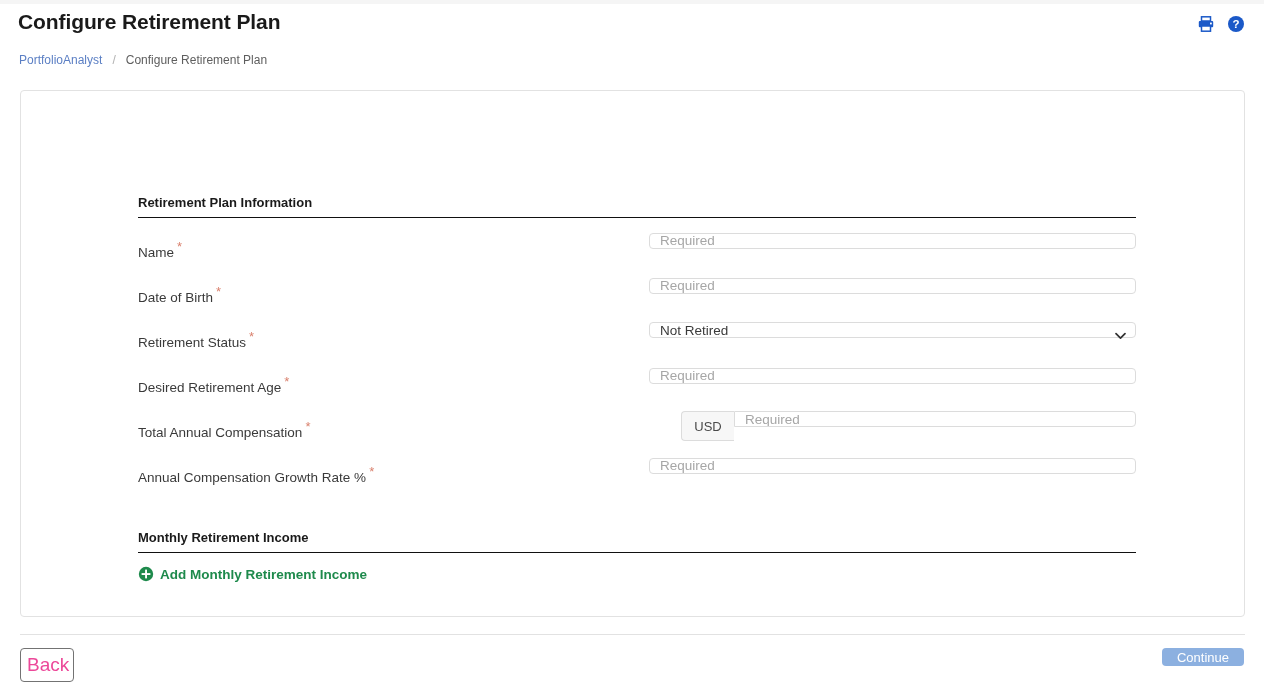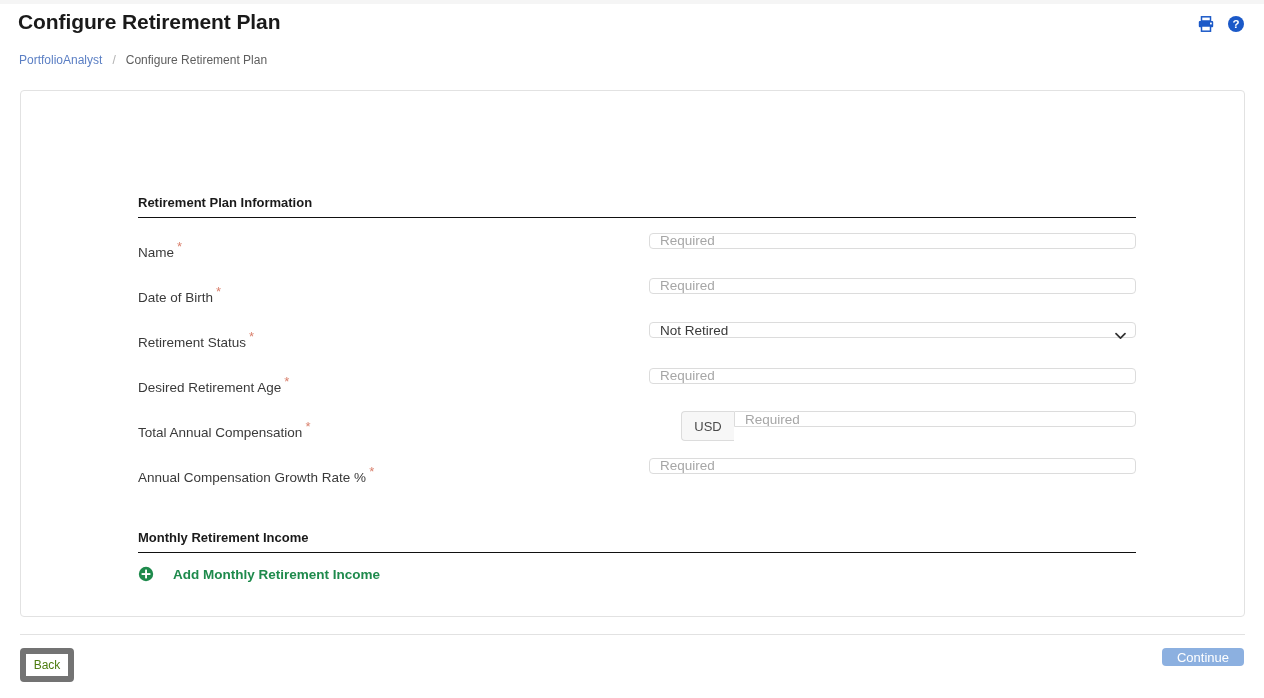--- a/index.html
+++ b/index.html
@@ -221,21 +221,21 @@
     width: 434px;
   }
 
   
   .add-link {
     position: absolute;
     left: 117px;
     top: 475px;
     display: flex;
     align-items: center;
-    gap: 19px;
+    gap: 6px;
     cursor: pointer;
     text-decoration: none;
     text-align: right;
   }
   .plus-icon {
     width: 16px;
     height: 16px;
     line-height: 0;
   }
   .add-link-text {
@@ -252,24 +252,24 @@
     width: 1225px;
     border-bottom: 1px solid #e2e2e2;
   }
   .btn-back {
     position: absolute;
     left: 20px;
     top: 648px;
     width: 54px;
     height: 34px;
     background: #ffffff;
-    border: 6px solid #737373;
+    border: 1px solid #737373;
     border-radius: 4px;
-    font-size: 12px;
-    color: #4d7c0f;
+    font-size: 19px;
+    color: #ec4899;
     font-family: "Liberation Sans", sans-serif;
     cursor: pointer;
   }
   .btn-continue {
     position: absolute;
     right: 20px;
     top: 648px;
     width: 82px;
     height: 18px;
     background: #8cb0e0;

